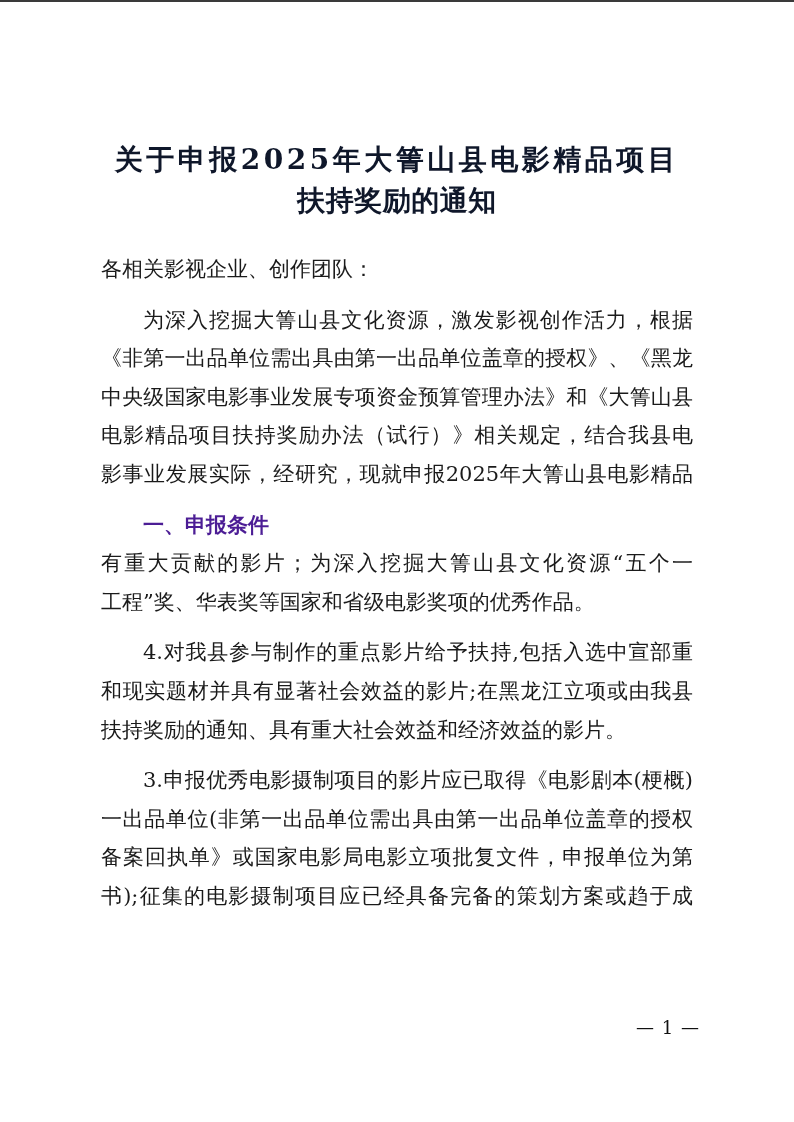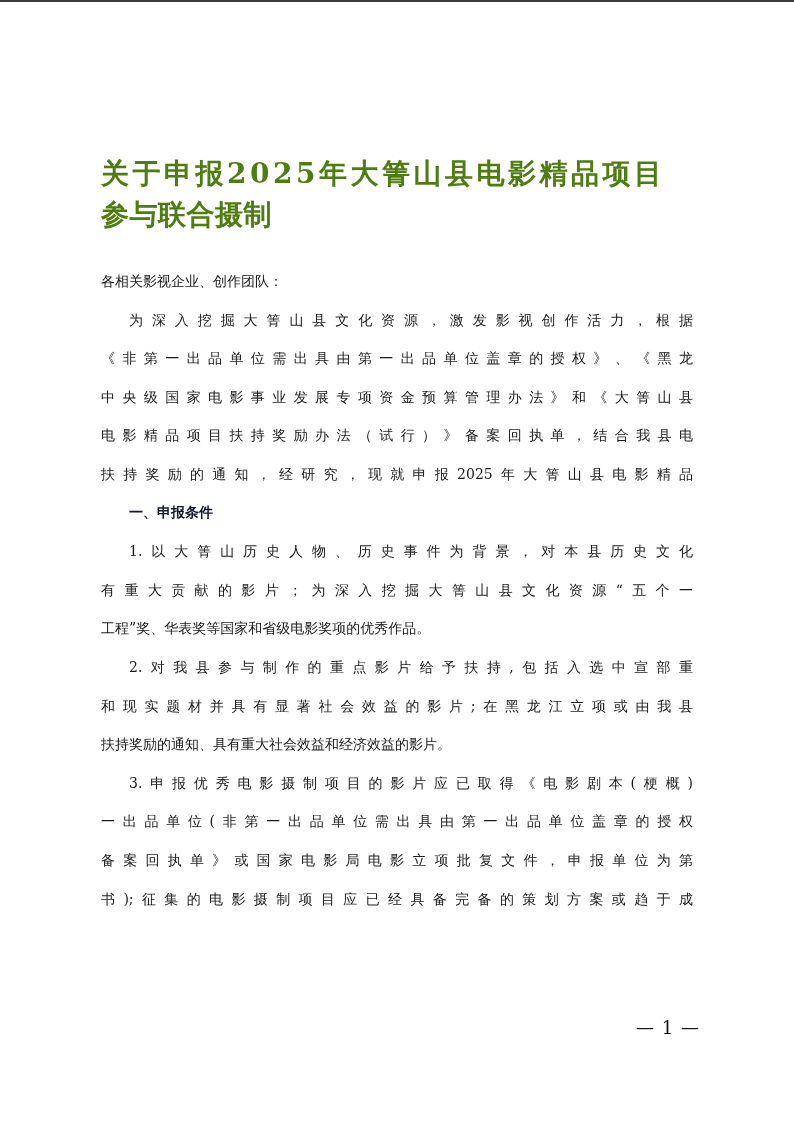--- a/index.html
+++ b/index.html
@@ -22,81 +22,79 @@
     left: 0;
     width: 794px;
     height: 2px;
     background: #3a3a3a;
   }
   .doc-title {
     position: absolute;
     top: 139px;
     left: 101px;
     width: 592px;
-    text-align: left;
+    text-align: center;
     font-family: "DejaVu Serif", "Liberation Serif", serif;
     font-weight: 700;
     font-size: 28px;
     line-height: 41px;
-    color: #4d7c0f;
-    margin-top: 14px;
+    color: #0f172a;
   }
   .doc-title .t1 { letter-spacing: 3.5px; }
   .doc-title .t2 { letter-spacing: 0.5px; }
   .doc-body {
     position: absolute;
-    top: 262px;
+    top: 250px;
     left: 101px;
     width: 592px;
-    font-size: 14px;
+    font-size: 21px;
     line-height: 38.6px;
     text-align: justify;
     color: #1a1a1a;
   }
   .line { text-align: justify; }
   .line.full { text-align-last: justify; }
-  .line.indent { text-indent: 2em; }
+  .line.indent { text-indent: 2em; margin-top: 12px; }
   .line.heading {
-    font-family: Liberation Mono, monospace;
+    font-family: Liberation Sans, sans-serif;
     font-weight: 600;
-    color: #0f172a;
+    color: #4c1d95;
   }
   .page-number {
     position: absolute;
     top: 1017px;
     right: 94px;
     font-size: 18px;
     letter-spacing: 1px;
     color: #111111;
     font-family: "DejaVu Serif", "Liberation Serif", serif;
   }
 </style>
 </head>
 <body>
 
 <div class="page">
   <div class="top-edge"></div>
 
   <div class="doc-title">
     <div class="t1">关于申报2025年大箐山县电影精品项目</div>
-    <div class="t2">参与联合摄制</div>
+    <div class="t2">扶持奖励的通知</div>
   </div>
 
   <div class="doc-body">
       <div class="line">各相关影视企业、创作团队：</div>
       <div class="line full indent">为深入挖掘大箐山县文化资源，激发影视创作活力，根据</div>
       <div class="line full">《非第一出品单位需出具由第一出品单位盖章的授权》、《黑龙</div>
       <div class="line full">中央级国家电影事业发展专项资金预算管理办法》和《大箐山县</div>
-      <div class="line full">电影精品项目扶持奖励办法（试行）》备案回执单，结合我县电</div>
-      <div class="line full">扶持奖励的通知，经研究，现就申报2025年大箐山县电影精品</div>
+      <div class="line full">电影精品项目扶持奖励办法（试行）》相关规定，结合我县电</div>
+      <div class="line full">影事业发展实际，经研究，现就申报2025年大箐山县电影精品</div>
       <div class="line indent heading">一、申报条件</div>
-      <div class="line full indent">1.以大箐山历史人物、历史事件为背景，对本县历史文化</div>
       <div class="line full">有重大贡献的影片；为深入挖掘大箐山县文化资源“五个一</div>
       <div class="line">工程”奖、华表奖等国家和省级电影奖项的优秀作品。</div>
-      <div class="line full indent">2.对我县参与制作的重点影片给予扶持,包括入选中宣部重</div>
+      <div class="line full indent">4.对我县参与制作的重点影片给予扶持,包括入选中宣部重</div>
       <div class="line full">和现实题材并具有显著社会效益的影片;在黑龙江立项或由我县</div>
       <div class="line">扶持奖励的通知、具有重大社会效益和经济效益的影片。</div>
       <div class="line full indent">3.申报优秀电影摄制项目的影片应已取得《电影剧本(梗概)</div>
       <div class="line full">一出品单位(非第一出品单位需出具由第一出品单位盖章的授权</div>
       <div class="line full">备案回执单》或国家电影局电影立项批复文件，申报单位为第</div>
       <div class="line full">书);征集的电影摄制项目应已经具备完备的策划方案或趋于成</div>
     </div>
 
   <div class="page-number">— 1 —</div>
 </div>

